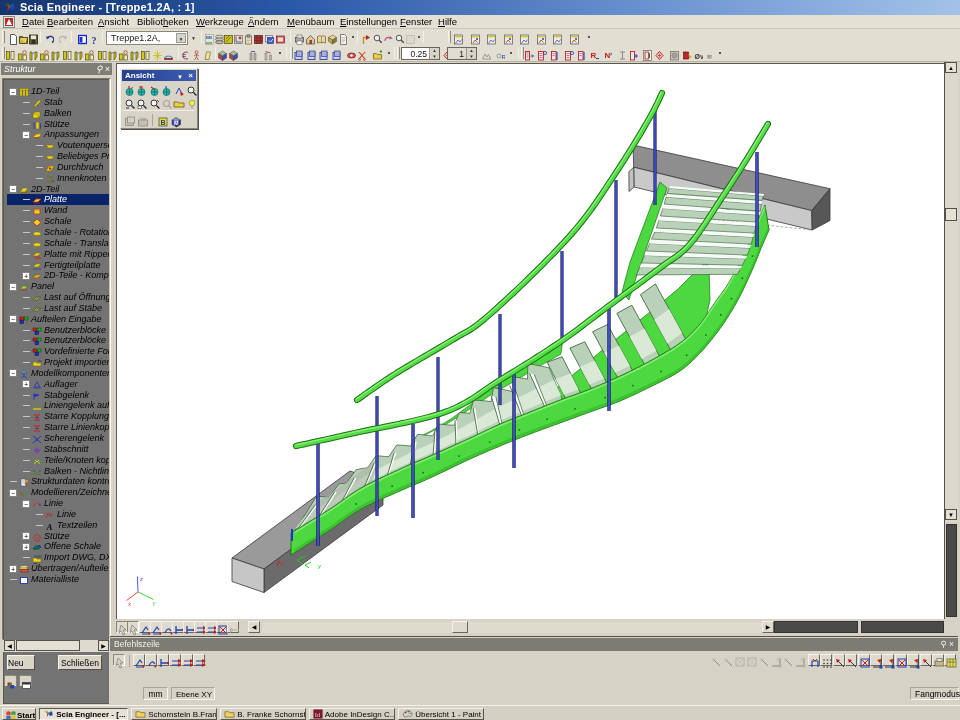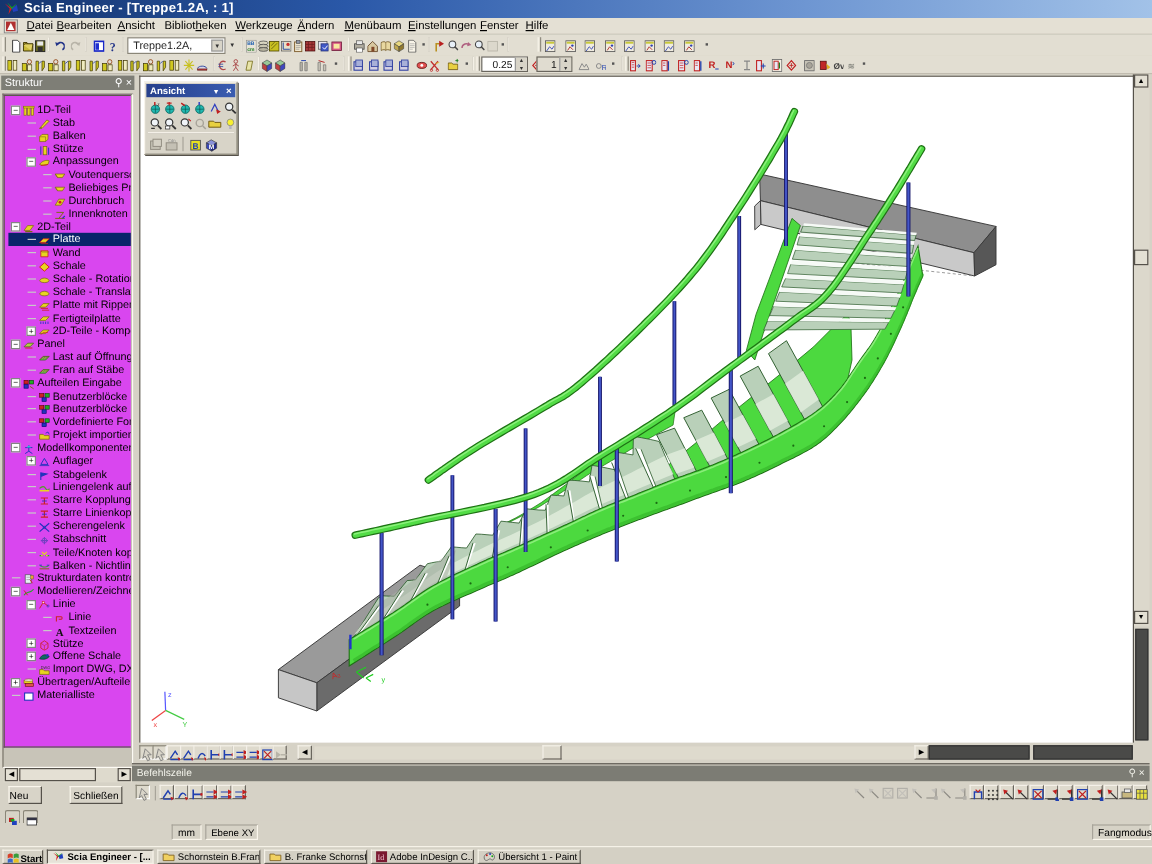--- a/index.html
+++ b/index.html
@@ -11,29 +11,29 @@
 .titlebar .ticon { position:absolute; left:3px; top:1px; width:13px; height:13px; }
 .titlebar .ttext { position:absolute; left:20px; top:0px; letter-spacing:0.2px; }
 .menubar { position:absolute; left:0; top:15px; width:960px; height:14px; background:#e4e0d4;
   font-size:9.5px; color:#000; border-bottom:1px solid #cac6ba; }
 .menubar .micon { position:absolute; left:3px; top:1px; width:12px; height:12px; }
 .menubar .mi { position:absolute; top:1px; }
 .mu { text-decoration:underline; }
 .tbrow { position:absolute; left:0; width:960px; background:#e2ded2; }
 #row1 { top:29px; height:17px; }
 #row2 { top:46px; height:16px; border-bottom:1px solid #b8b4a8; }
-.main { position:absolute; left:0; top:62px; width:960px; height:573px; }
+.main { position:absolute; left:0; top:62px; width:960px; height:573px;font-style:italic; }
 
 .struk { position:absolute; left:0; top:0; width:113px; height:573px; background:#d6d2c6; }
 .struk .hdr { position:absolute; left:1px; top:1px; width:111px; height:12px; background:#7e7e76;
   color:#fff; font-size:9px; line-height:12px; padding-left:3px; }
 .struk .hdr .hx { position:absolute; right:2px; top:0; color:#fff; font-size:9px; }
 .treewrap { position:absolute; left:2px; top:16px; width:109px; height:562px; border:1px solid #7a766a;
   border-right-color:#fdfbf4; border-bottom-color:#fdfbf4; background:#c8c4b8; padding:1px; }
-.tree { position:absolute; left:3px; top:17px; width:106px; height:544px; background:#d946ef; overflow:hidden;
+.tree { position:absolute; left:3px; top:17px; width:106px; height:625px; background:#737373; overflow:hidden;
   border:1px solid #5c584e; border-right:none;}
 .trow { position:relative; height:10.85px; font-size:9px; white-space:nowrap; color:#000; }
 .trow .lbl { position:absolute; top:0px; line-height:11px; }
 .trow .ticn { position:absolute; top:1px; width:10px; height:9px; }
 
 .vp { position:absolute; left:113px; top:0; width:847px; height:573px; background:#d6d2c6; }
 .canvas { position:absolute; left:3px; top:1px; width:829px; height:556px; background:#fff;
   border-left:1px solid #5c584e; border-top:1px solid #5c584e; }
 
 
@@ -681,21 +681,21 @@
             <span class="lbl" style="left:40px">Last auf Öffnungska</span>
           </div>
 <div class="trow">
             <span style="position:absolute;left:19px;top:5px;width:7px;height:1px;background:#c8c8c8"></span>
             <span style="position:absolute;left:28px;top:1px;width:10px;height:9px">
               <svg class="ticn" viewBox="0 0 10 9">
                 <path d="M1 6l3-3h5L6 6z" fill="#70c050" stroke="#2a6a10" stroke-width="0.6"></path>
                 <path d="M2 5l2-2M4 5l2-2M6 5l2-2" stroke="#cc2222" stroke-width="0.5"></path>
               </svg>
             </span>
-            <span class="lbl" style="left:40px">Fran auf Stäbe</span>
+            <span class="lbl" style="left:40px">Last auf Stäbe</span>
           </div>
 <div class="trow">
             <span style="position:absolute;left:5px;top:1.5px;width:8px;height:8px;border:1px solid #848484;background:#fff;font-size:7px;line-height:7px;text-align:center;color:#000">−</span>
             <span style="position:absolute;left:15px;top:1px;width:10px;height:9px">
               <svg class="ticn" viewBox="0 0 10 9">
                 <rect x="1" y="1" width="3.5" height="3" fill="#cc2222" stroke="#550000" stroke-width="0.5"></rect>
                 <rect x="5.5" y="1" width="3.5" height="3" fill="#22aa22" stroke="#004400" stroke-width="0.5"></rect>
                 <rect x="1" y="4.5" width="3.5" height="3" fill="#2233bb" stroke="#000066" stroke-width="0.5"></rect>
                 <path d="M6 6l3 2" stroke="#7a6a10" stroke-width="0.8"></path>
               </svg>

